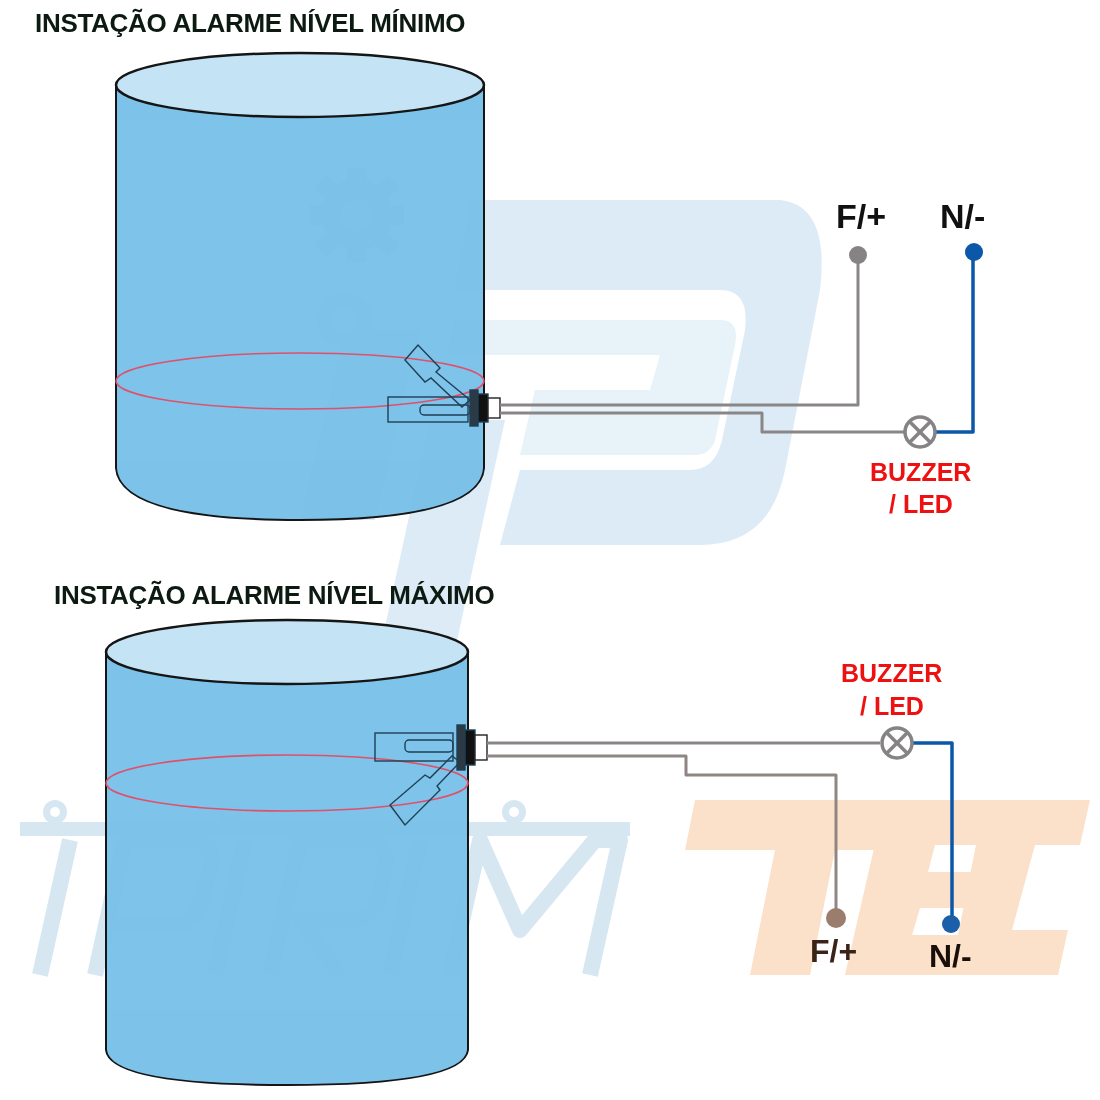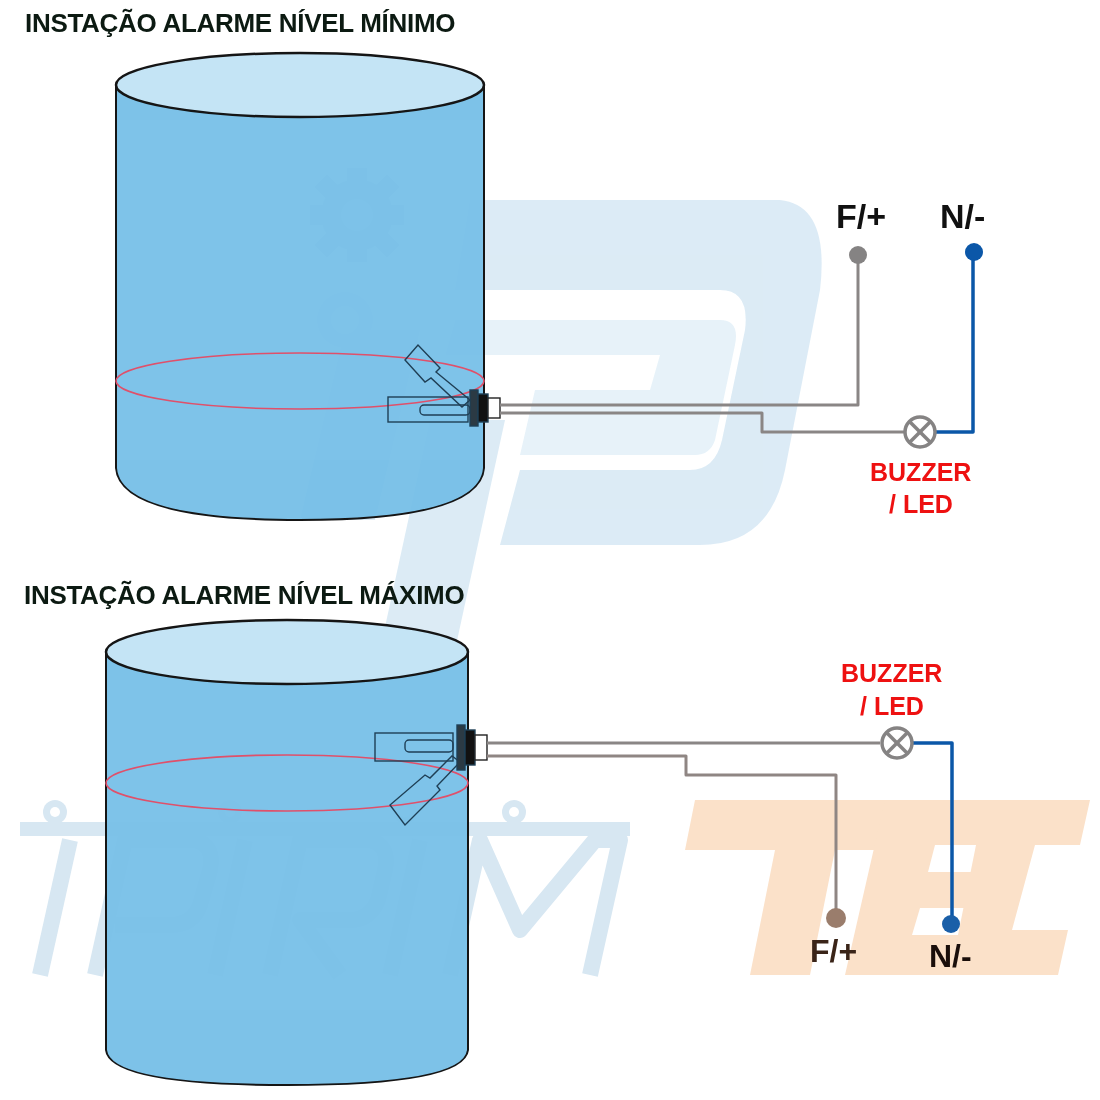--- a/index.html
+++ b/index.html
@@ -1,17 +1,17 @@
 <!DOCTYPE html>
 <html><head>
 <meta charset="utf-8">
 <style>
   html, body { margin: 0; padding: 0; background: #ffffff; }
   body { width: 1100px; height: 1100px; position: relative; overflow: hidden; font-family: "Liberation Sans", sans-serif; }
-  .title { position: absolute; font-weight: bold; font-size: 26px; color: #0c1a12; letter-spacing: -0.3px; white-space: nowrap; }
+  .title { position: absolute; font-weight: bold; font-size: 26px; color: #0c1a12; letter-spacing: -0.3px; white-space: nowrap; margin-left: 10px; }
   .label { position: absolute; font-weight: bold; white-space: nowrap; }
   svg { position: absolute; left: 0; top: 0; }
 </style>
 </head>
 <body>
 
 <svg width="1100" height="1100" viewBox="0 0 1100 1100">
 
   <g fill="#d6e8f4" opacity="0.85">
     <path d="M300 520 L345 330 L420 330 L375 520 Z"></path>
@@ -119,17 +119,17 @@
     <line x1="907" y1="733" x2="887" y2="753"></line>
   </g>
 </svg>
 
 <div class="title" style="left:25px; top:8px;">INSTAÇÃO ALARME NÍVEL MÍNIMO</div>
 <div class="label" style="left:836px; top:197px; font-size:34px; color:#111;">F/+</div>
 <div class="label" style="left:940px; top:197px; font-size:34px; color:#111;">N/-</div>
 <div class="label" style="left:870px; top:458px; font-size:25px; color:#ee1111;">BUZZER</div>
 <div class="label" style="left:889px; top:490px; font-size:25px; color:#ee1111;">/ LED</div>
 
-<div class="title" style="left:24px; top:580px;">INSTAÇÃO ALARME NÍVEL MÁXIMO</div>
+<div class="title" style="left:44px; top:580px;">INSTAÇÃO ALARME NÍVEL MÁXIMO</div>
 <div class="label" style="left:841px; top:659px; font-size:25px; color:#ee1111;">BUZZER</div>
 <div class="label" style="left:860px; top:692px; font-size:25px; color:#ee1111;">/ LED</div>
 <div class="label" style="left:810px; top:933px; font-size:32px; color:#3a2418;">F/+</div>
 <div class="label" style="left:929px; top:938px; font-size:32px; color:#1a0e0a;">N/-</div>
 
 </body></html>

